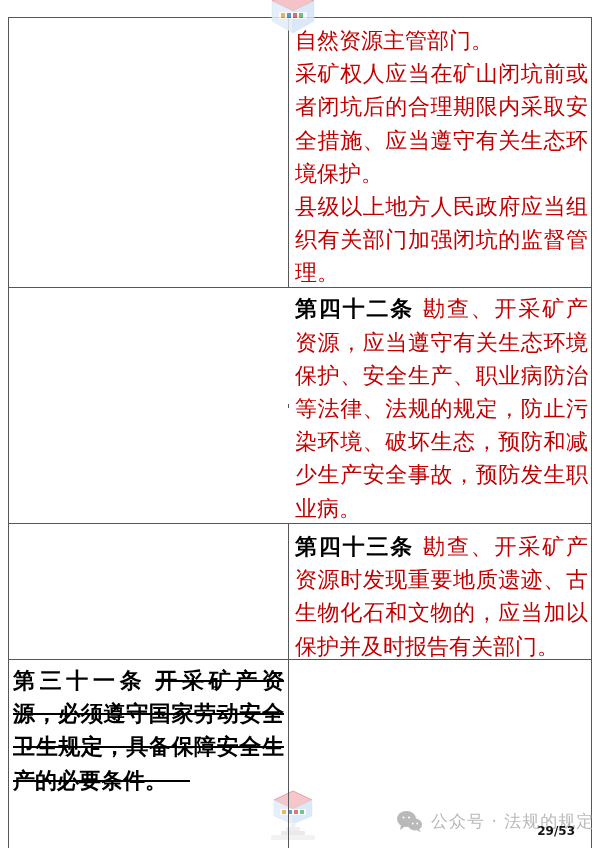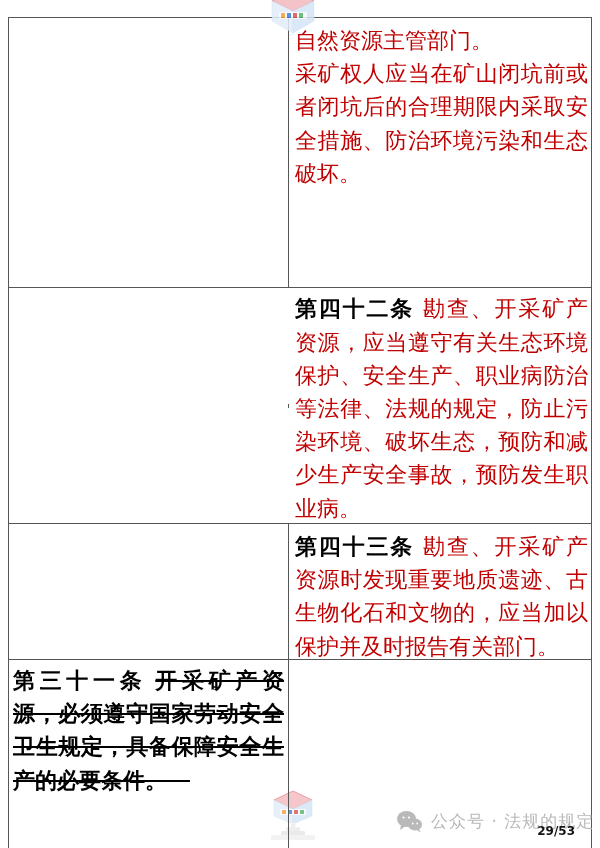--- a/index.html
+++ b/index.html
@@ -67,21 +67,22 @@
   <rect x="27" y="22" width="4" height="5" fill="#d9534f"></rect>
   <rect x="33" y="22" width="4" height="5" fill="#58b368"></rect>
 </svg>
 
 <div class="doc-table">
 
   <div class="t-row row-0">
     <div class="cell cell-left"></div>
     <div class="cell cell-right">
       <p class="law">自然资源主管部门。</p>
-      <p class="law">采矿权人应当在矿山闭坑前或者闭坑后的合理期限内采取安全措施、防治环境污染和生态破坏。</p>
+      <p class="law">采矿权人应当在矿山闭坑前或者闭坑后的合理期限内采取安全措施、应当遵守有关生态环境保护。</p>
+      <p class="law">县级以上地方人民政府应当组织有关部门加强闭坑的监督管理。</p>
     </div>
   </div>
 
   <div class="t-row row-1">
     <div class="cell cell-left"></div>
     <div class="cell cell-right">
       <p class="law"><span class="article-no">第四十二条</span><span>勘查、开采矿产资源，应当遵守有关生态环境保护、安全生产、职业病防治等法律、法规的规定，防止污染环境、破坏生态，预防和减少生产安全事故，预防发生职业病。</span></p>
     </div>
   </div>
 

